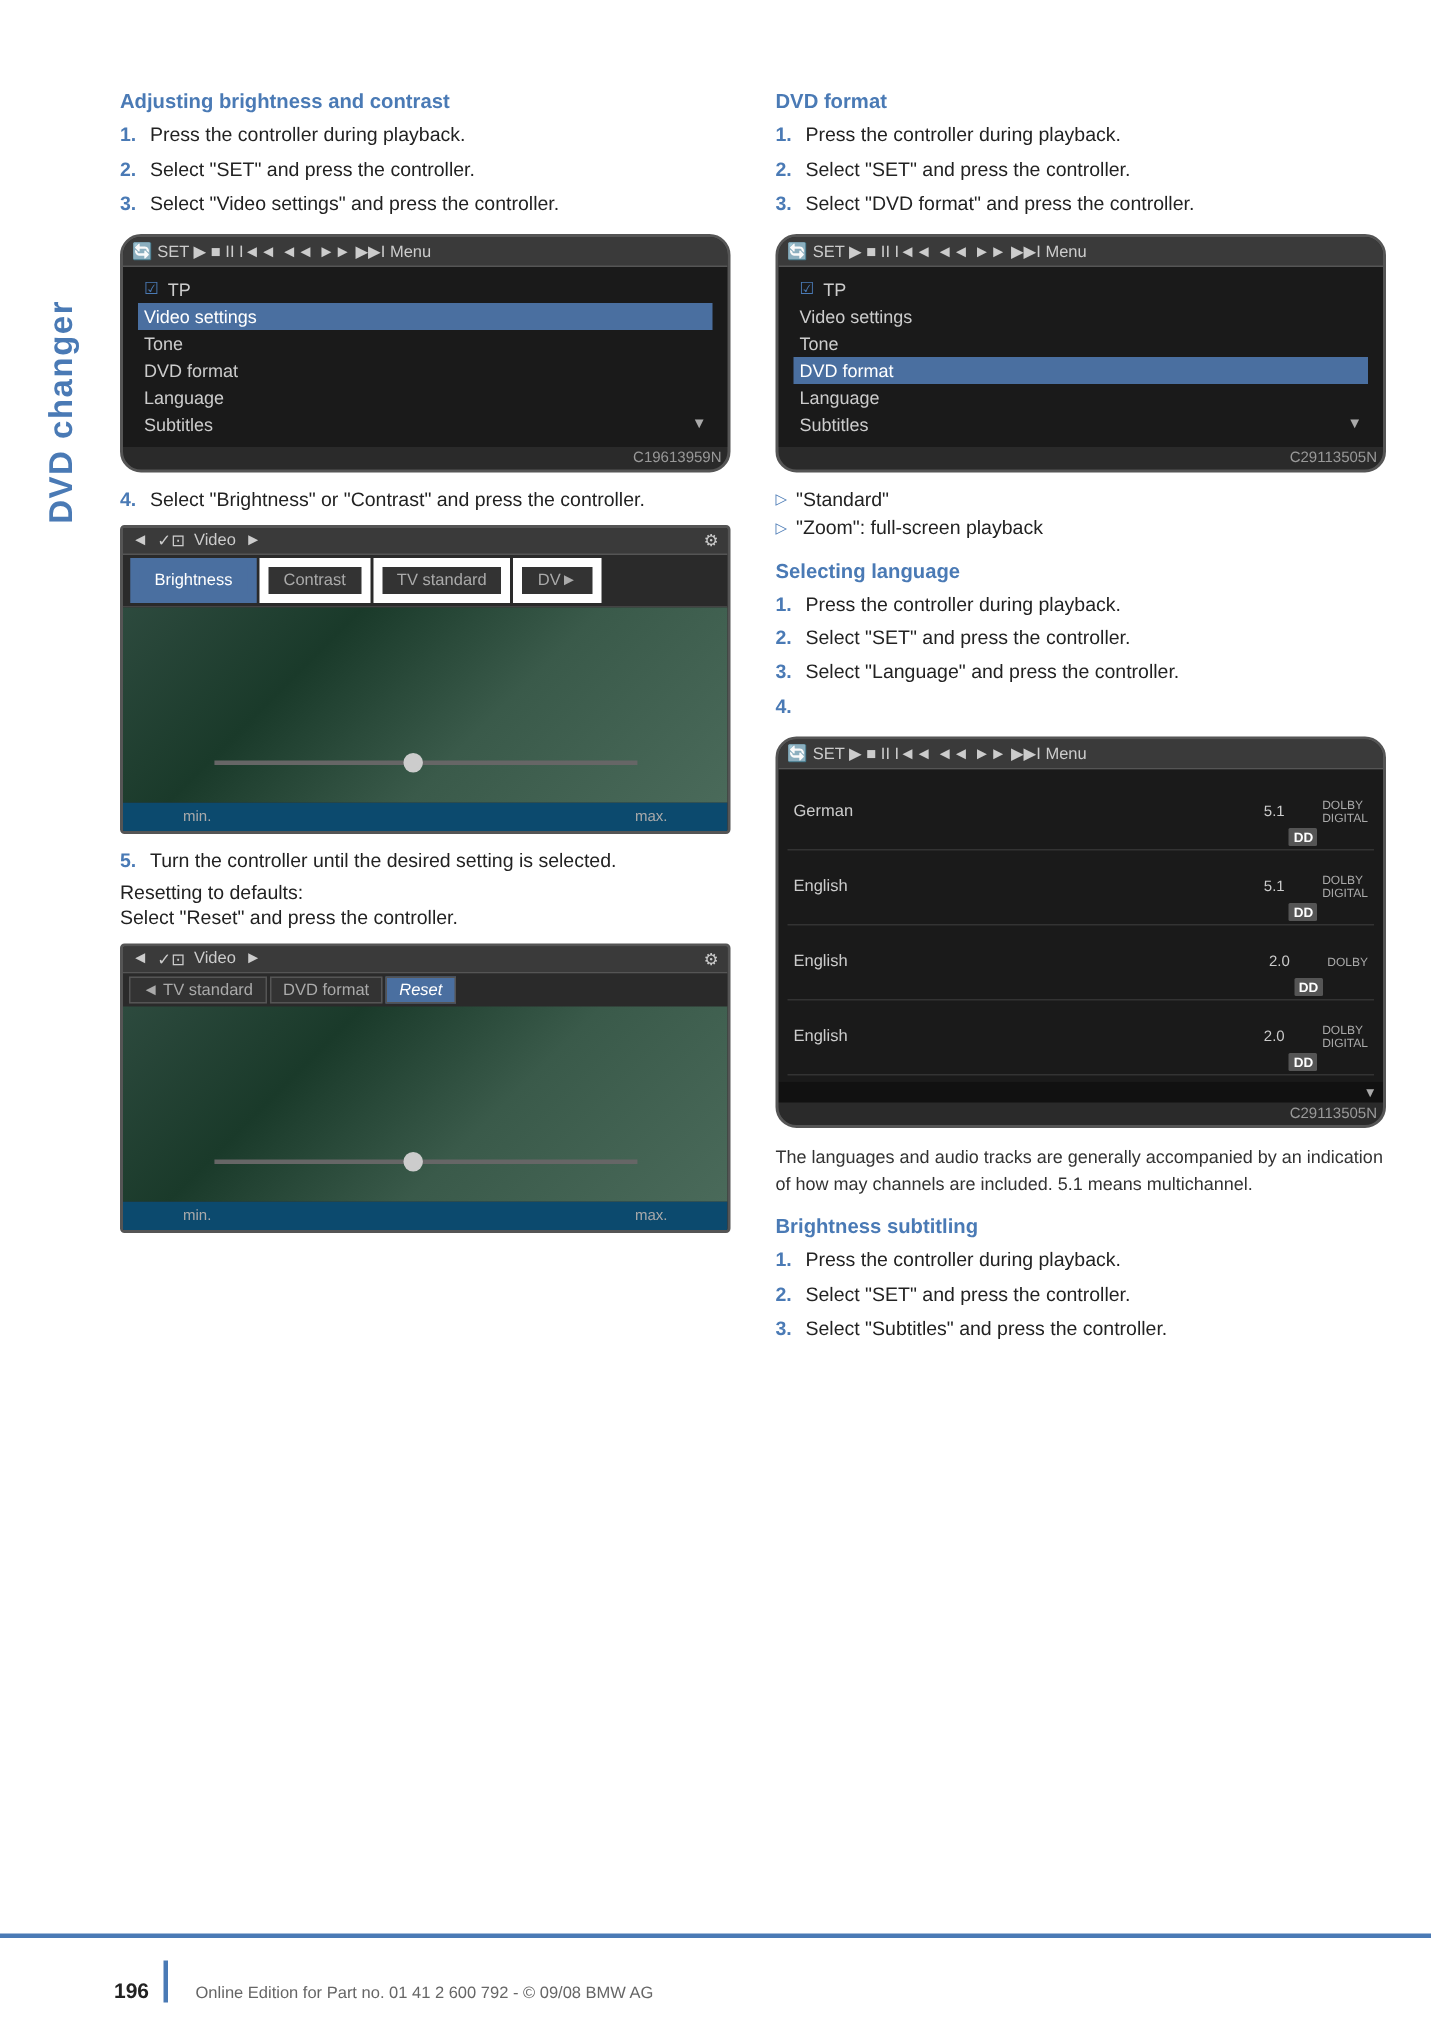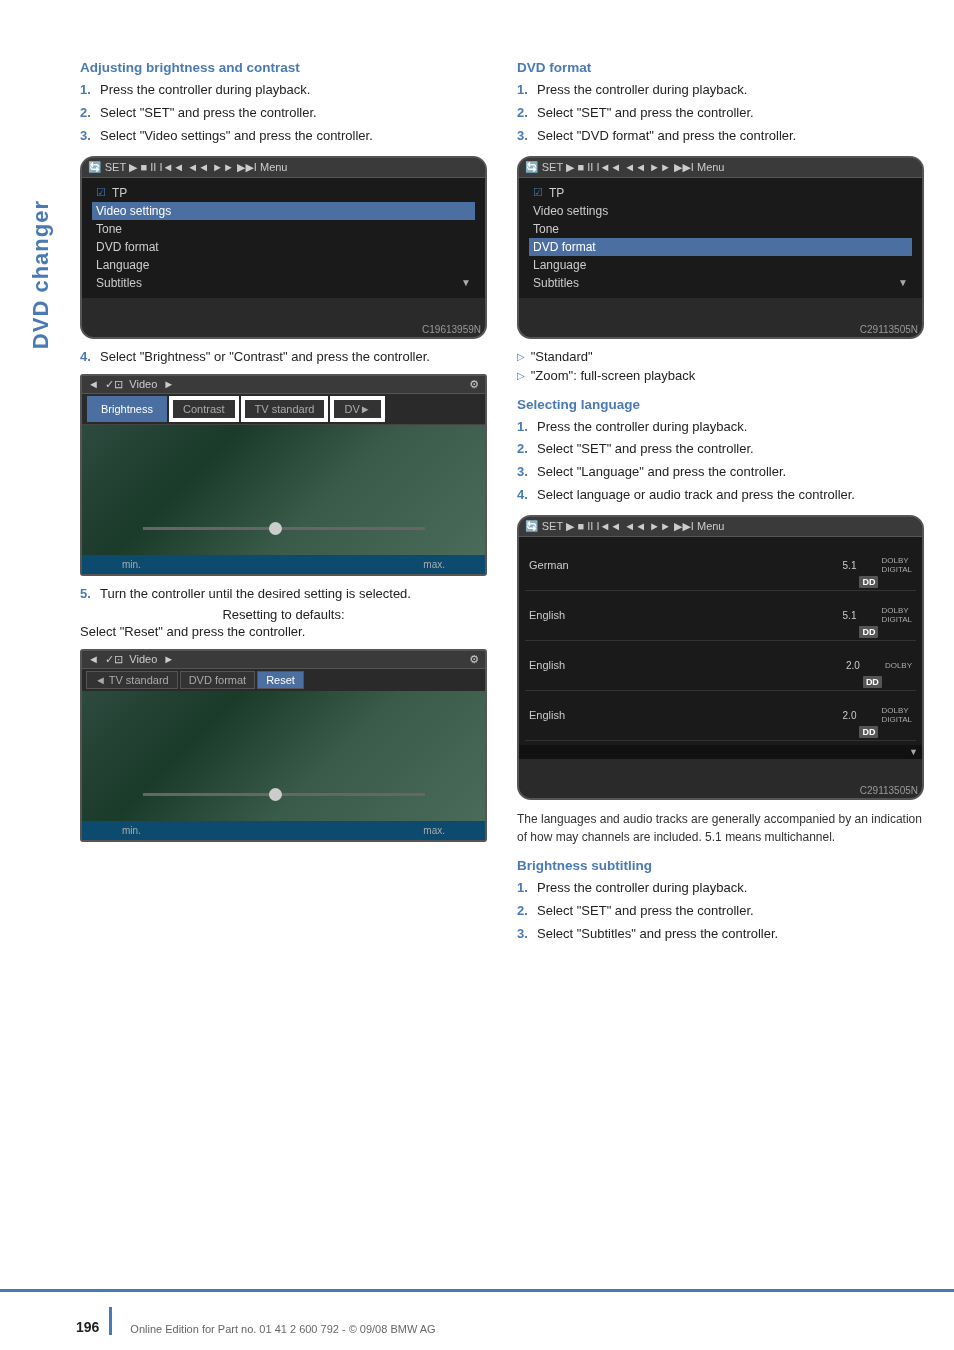--- a/index.html
+++ b/index.html
@@ -125,21 +125,20 @@
     .menu-item .check {
       color: #4a7ab5;
       font-size: 11px;
     }
 
     .screen-note {
       font-size: 10px;
       color: #999;
       text-align: right;
       padding: 2px 4px;
-      margin-top: 24px;
     }
 
     
     .video-screen {
       background: #2a2a2a;
       border: 2px solid #555;
       border-radius: 3px;
       margin: 10px 0;
       overflow: hidden;
     }
@@ -159,21 +158,21 @@
       display: flex;
       background: #2a2a2a;
       border-bottom: 1px solid #444;
       padding: 0 4px;
     }
 
     .video-tab {
       padding: 3px 10px;
       font-size: 11px;
       color: #aaa;
-      border: 4px solid #ffffff;
+      border: 6px solid #ffffff;
       margin: 2px 1px;
       background: #333;
       cursor: pointer;
     }
 
     .video-tab.active {
       background: #4a6fa0;
       color: #fff;
       border-color: #4a6fa0;
     }
@@ -227,20 +226,21 @@
       padding: 2px 8px;
       font-size: 11px;
       color: #aaa;
       background: #333;
       border: 1px solid #555;
     }
 
     .reset-tab.active {
       background: #4a6fa0;
       color: #fff;
+      font-style: italic;
     }
 
     .arrow-item {
       display: flex;
       gap: 6px;
       margin-bottom: 4px;
       font-size: 13px;
       align-items: flex-start;
     }
 
@@ -303,21 +303,20 @@
 
     .footer-text {
       font-size: 11px;
       color: #666;
     }
 
     .resetting-text {
       font-size: 13px;
       color: #222;
       margin: 6px 0 2px 0;
-      text-align: center;
     }
 
     .resetting-subtext {
       font-size: 13px;
       color: #222;
       margin-bottom: 8px;
     }
   </style>
 </head>
 <body>
@@ -512,21 +511,20 @@
           <li>
             <span class="num">2.</span>
             <span>Select "SET" and press the controller.</span>
           </li>
           <li>
             <span class="num">3.</span>
             <span>Select "Language" and press the controller.</span>
           </li>
           <li>
             <span class="num">4.</span>
-            <span>Select language or audio track and press the controller.</span>
           </li>
         </ol>
 
         <div class="screen-mockup">
           <div class="screen-toolbar">
             <span>🔄 SET ▶ ■ II I◄◄ ◄◄ ►► ▶▶I Menu</span>
           </div>
           <div class="lang-screen">
             <div class="lang-row">
               <span>German</span>

